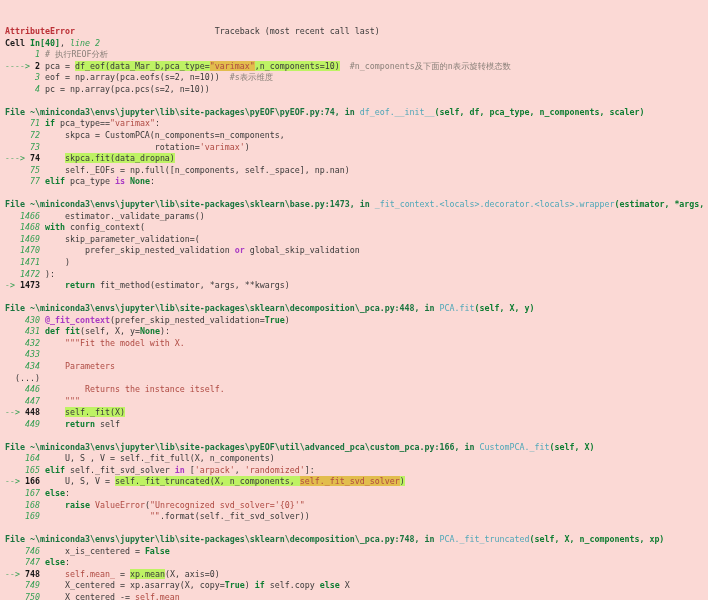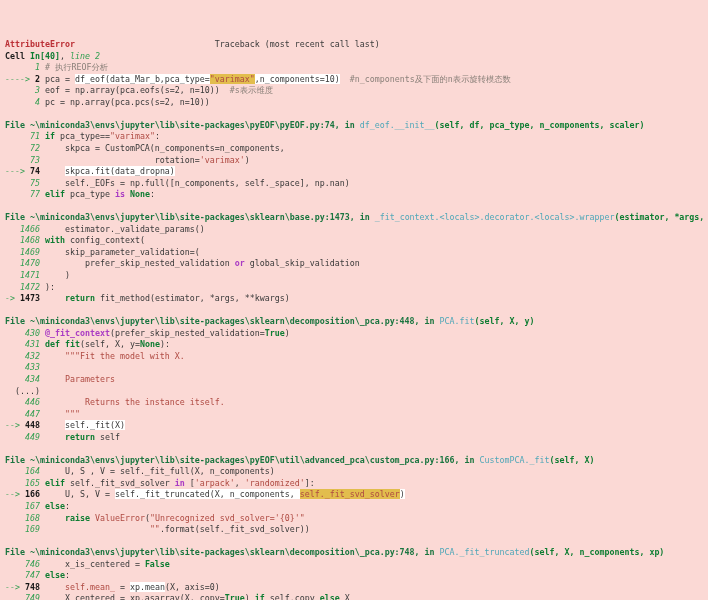--- a/index.html
+++ b/index.html
@@ -8,21 +8,21 @@
     width: 708px;
     height: 600px;
     overflow: hidden;
     background: #fbd9d5;
   }
   .tb-wrap {
     width: 708px;
     height: 600px;
     overflow: hidden;
     box-sizing: border-box;
-    padding: 16px 0 0 5px;
+    padding: 3px 0 0 5px;
     font-family: "DejaVu Sans Mono", monospace;
     font-size: 8.3px;
     line-height: 11.55px;
     white-space: pre;
   }
   .line { min-height: 11.55px; }
   
   .t-d  { color: #3a3a3a; }                       
   .t-w  { color: #1c1c1c; font-weight: bold; }    
   .t-gn { color: #35a053; font-style: italic; }                        
@@ -30,21 +30,21 @@
   .t-k  { color: #0e7d32; font-weight: bold; }     
   .t-b  { color: #0e7d32; font-weight: bold; margin-top: 21px; }     
   .t-p  { color: #a93bc4; font-weight: bold; }     
   .t-s  { color: #af4a42; }                        
   .t-rd { color: #af4a42; }                        
   .t-r  { color: #bb3036; font-weight: bold; }                        
   .t-cm { color: #8b817a; margin-top: 39px; }                        
   .t-fp { color: #19753f; font-weight: bold; }     
   .t-cy { color: #4fa7b8; }                        
   .t-fa { color: #0e7d32; font-weight: bold; }     
-  .t-hd { color: #3a3a3a; background: #ffffff; }   
+  .t-hd { color: #3a3a3a; background: #bef264; }   
   .t-hs { color: #af4a42; background: #e2bd4d; }   
   .t-hr { color: #af4a42; background: #e2bd4d; }   
 </style>
 </head>
 <body>
 
 <div class="tb-wrap">
   <div><div class="line"><span class="t-r">AttributeError</span><span class="t-d">                            Traceback (most recent call last)</span></div><div class="line"><span class="t-w">Cell </span><span class="t-k">In[40]</span><span class="t-d">, </span><span class="t-gn">line 2</span></div><div class="line"><span class="t-gn">      1 </span><span class="t-cm"># 执行REOF分析</span></div><div class="line"><span class="t-gn">----&gt; </span><span class="t-an">2</span><span class="t-d"> pca = </span><span class="t-hd">df_eof(data_Mar_b,pca_type=</span><span class="t-hs">"varimax"</span><span class="t-hd">,n_components=10)</span><span class="t-d">  </span><span class="t-cm">#n_components及下面的n表示旋转模态数</span></div><div class="line"><span class="t-gn">      3 </span><span class="t-d">eof = np.array(pca.eofs(s=2, n=10))  </span><span class="t-cm">#s表示维度</span></div><div class="line"><span class="t-gn">      4 </span><span class="t-d">pc = np.array(pca.pcs(s=2, n=10))</span></div><div class="line"></div><div class="line"><span class="t-fp">File ~\miniconda3\envs\jupyter\lib\site-packages\pyEOF\pyEOF.py:74, in </span><span class="t-cy">df_eof.__init__</span><span class="t-fa">(self, df, pca_type, n_components, scaler)</span></div><div class="line"><span class="t-gn">     71 </span><span class="t-k">if</span><span class="t-d"> pca_type==</span><span class="t-s">"varimax"</span><span class="t-d">:</span></div><div class="line"><span class="t-gn">     72 </span><span class="t-d">    skpca = CustomPCA(n_components=n_components,</span></div><div class="line"><span class="t-gn">     73 </span><span class="t-d">                      rotation=</span><span class="t-s">'varimax'</span><span class="t-d">)</span></div><div class="line"><span class="t-gn">---&gt; </span><span class="t-an">74</span><span class="t-d">     </span><span class="t-hd">skpca.fit(data_dropna)</span></div><div class="line"><span class="t-gn">     75 </span><span class="t-d">    self._EOFs = np.full([n_components, self._space], np.nan)</span></div><div class="line"><span class="t-gn">     77 </span><span class="t-k">elif</span><span class="t-d"> pca_type </span><span class="t-p">is</span><span class="t-d"> </span><span class="t-b">None</span><span class="t-d">:</span></div><div class="line"></div><div class="line"><span class="t-fp">File ~\miniconda3\envs\jupyter\lib\site-packages\sklearn\base.py:1473, in </span><span class="t-cy">_fit_context.&lt;locals&gt;.decorator.&lt;locals&gt;.wrapper</span><span class="t-fa">(estimator, *args, **kwargs)</span></div><div class="line"><span class="t-gn">   1466 </span><span class="t-d">    estimator._validate_params()</span></div><div class="line"><span class="t-gn">   1468 </span><span class="t-k">with</span><span class="t-d"> config_context(</span></div><div class="line"><span class="t-gn">   1469 </span><span class="t-d">    skip_parameter_validation=(</span></div><div class="line"><span class="t-gn">   1470 </span><span class="t-d">        prefer_skip_nested_validation </span><span class="t-p">or</span><span class="t-d"> global_skip_validation</span></div><div class="line"><span class="t-gn">   1471 </span><span class="t-d">    )</span></div><div class="line"><span class="t-gn">   1472 </span><span class="t-d">):</span></div><div class="line"><span class="t-gn">-&gt; </span><span class="t-an">1473</span><span class="t-d">     </span><span class="t-k">return</span><span class="t-d"> fit_method(estimator, *args, **kwargs)</span></div><div class="line"></div><div class="line"><span class="t-fp">File ~\miniconda3\envs\jupyter\lib\site-packages\sklearn\decomposition\_pca.py:448, in </span><span class="t-cy">PCA.fit</span><span class="t-fa">(self, X, y)</span></div><div class="line"><span class="t-gn">    430 </span><span class="t-p">@_fit_context</span><span class="t-d">(prefer_skip_nested_validation=</span><span class="t-b">True</span><span class="t-d">)</span></div><div class="line"><span class="t-gn">    431 </span><span class="t-k">def</span><span class="t-d"> </span><span class="t-k">fit</span><span class="t-d">(self, X, y=</span><span class="t-b">None</span><span class="t-d">):</span></div><div class="line"><span class="t-gn">    432 </span><span class="t-s">    """Fit the model with X.</span></div><div class="line"><span class="t-gn">    433 </span></div><div class="line"><span class="t-gn">    434 </span><span class="t-s">    Parameters</span></div><div class="line"><span class="t-d">  (...)</span></div><div class="line"><span class="t-gn">    446 </span><span class="t-s">        Returns the instance itself.</span></div><div class="line"><span class="t-gn">    447 </span><span class="t-s">    """</span></div><div class="line"><span class="t-gn">--&gt; </span><span class="t-an">448</span><span class="t-d">     </span><span class="t-hd">self._fit(X)</span></div><div class="line"><span class="t-gn">    449 </span><span class="t-d">    </span><span class="t-k">return</span><span class="t-d"> self</span></div><div class="line"></div><div class="line"><span class="t-fp">File ~\miniconda3\envs\jupyter\lib\site-packages\pyEOF\util\advanced_pca\custom_pca.py:166, in </span><span class="t-cy">CustomPCA._fit</span><span class="t-fa">(self, X)</span></div><div class="line"><span class="t-gn">    164 </span><span class="t-d">    U, S , V = self._fit_full(X, n_components)</span></div><div class="line"><span class="t-gn">    165 </span><span class="t-k">elif</span><span class="t-d"> self._fit_svd_solver </span><span class="t-p">in</span><span class="t-d"> [</span><span class="t-s">'arpack'</span><span class="t-d">, </span><span class="t-s">'randomized'</span><span class="t-d">]:</span></div><div class="line"><span class="t-gn">--&gt; </span><span class="t-an">166</span><span class="t-d">     U, S, V = </span><span class="t-hd">self._fit_truncated(X, n_components, </span><span class="t-hr">self._fit_svd_solver</span><span class="t-hd">)</span></div><div class="line"><span class="t-gn">    167 </span><span class="t-k">else</span><span class="t-d">:</span></div><div class="line"><span class="t-gn">    168 </span><span class="t-d">    </span><span class="t-k">raise</span><span class="t-d"> </span><span class="t-rd">ValueError</span><span class="t-d">(</span><span class="t-s">"Unrecognized svd_solver='{0}'"</span></div><div class="line"><span class="t-gn">    169 </span><span class="t-d">                     </span><span class="t-s">""</span><span class="t-d">.format(self._fit_svd_solver))</span></div><div class="line"></div><div class="line"><span class="t-fp">File ~\miniconda3\envs\jupyter\lib\site-packages\sklearn\decomposition\_pca.py:748, in </span><span class="t-cy">PCA._fit_truncated</span><span class="t-fa">(self, X, n_components, xp)</span></div><div class="line"><span class="t-gn">    746 </span><span class="t-d">    x_is_centered = </span><span class="t-b">False</span></div><div class="line"><span class="t-gn">    747 </span><span class="t-k">else</span><span class="t-d">:</span></div><div class="line"><span class="t-gn">--&gt; </span><span class="t-an">748</span><span class="t-d">     </span><span class="t-rd">self.mean_</span><span class="t-d"> = </span><span class="t-hd">xp.mean</span><span class="t-d">(X, axis=0)</span></div><div class="line"><span class="t-gn">    749 </span><span class="t-d">    X_centered = xp.asarray(X, copy=</span><span class="t-b">True</span><span class="t-d">) </span><span class="t-k">if</span><span class="t-d"> self.copy </span><span class="t-k">else</span><span class="t-d"> X</span></div><div class="line"><span class="t-gn">    750 </span><span class="t-d">    X_centered -= </span><span class="t-rd">self.mean_</span></div></div>
 </div>
 

